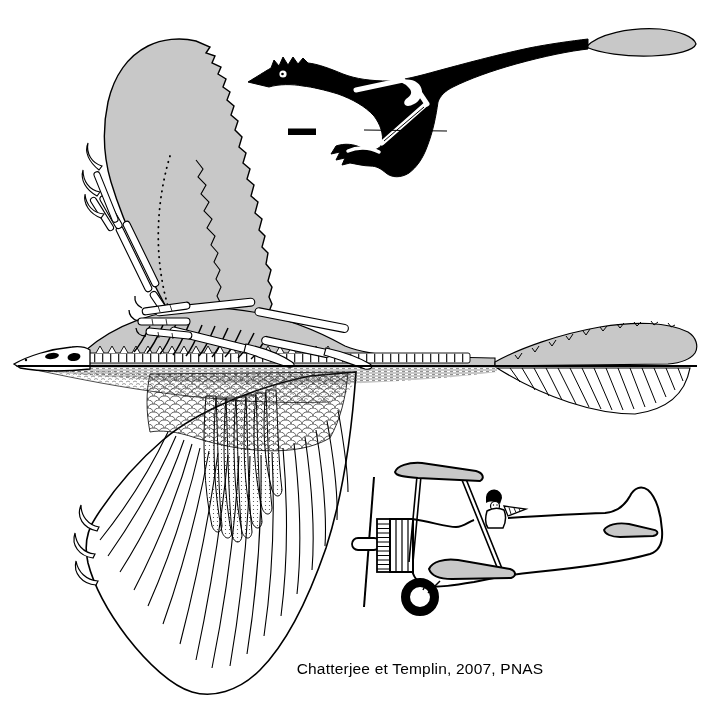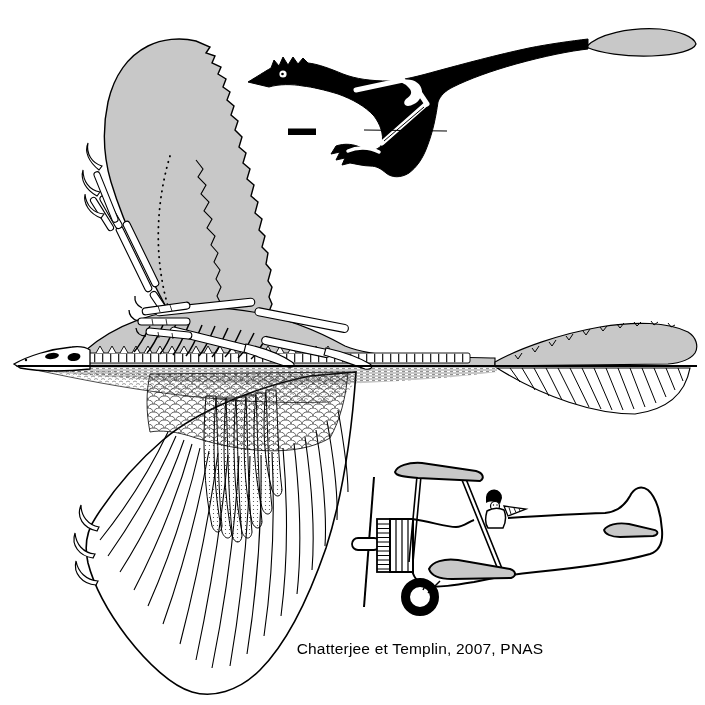--- a/index.html
+++ b/index.html
@@ -1,21 +1,21 @@
 <!DOCTYPE html>
 <html style="--background: #ffffff; --ink: #000000; --gray-fill: #c8c8c8;"><head>
 <meta charset="utf-8">
 <style>
   html,body{margin:0;padding:0;}
   body{background:var(--background,#fff);font-family:"Liberation Sans",sans-serif;}
   .stage{position:relative;width:705px;height:705px;background:var(--background,#fff);overflow:hidden;}
   .stage svg{position:absolute;left:0;top:0;}
   .gray{fill:var(--gray-fill,#c8c8c8);}
   .bone{fill:#fff;stroke:#000;stroke-width:1.1;}
-  .caption{position:absolute;left:420px;top:640px;transform:translateX(-50%);
+  .caption{position:absolute;left:420px;top:660px;transform:translateX(-50%);
            font-size:15.5px;color:var(--ink,#000);white-space:nowrap;letter-spacing:0.2px;}
 </style>
 </head>
 <body>
 
 <div class="stage">
 <svg width="705" height="705" viewBox="0 0 705 705">
   <defs>
     <pattern id="hstreak" width="6" height="3" patternUnits="userSpaceOnUse">
       <path d="M0,1 H6 M0,2.5 H3" stroke="#222" stroke-width="0.5" fill="none"></path>

